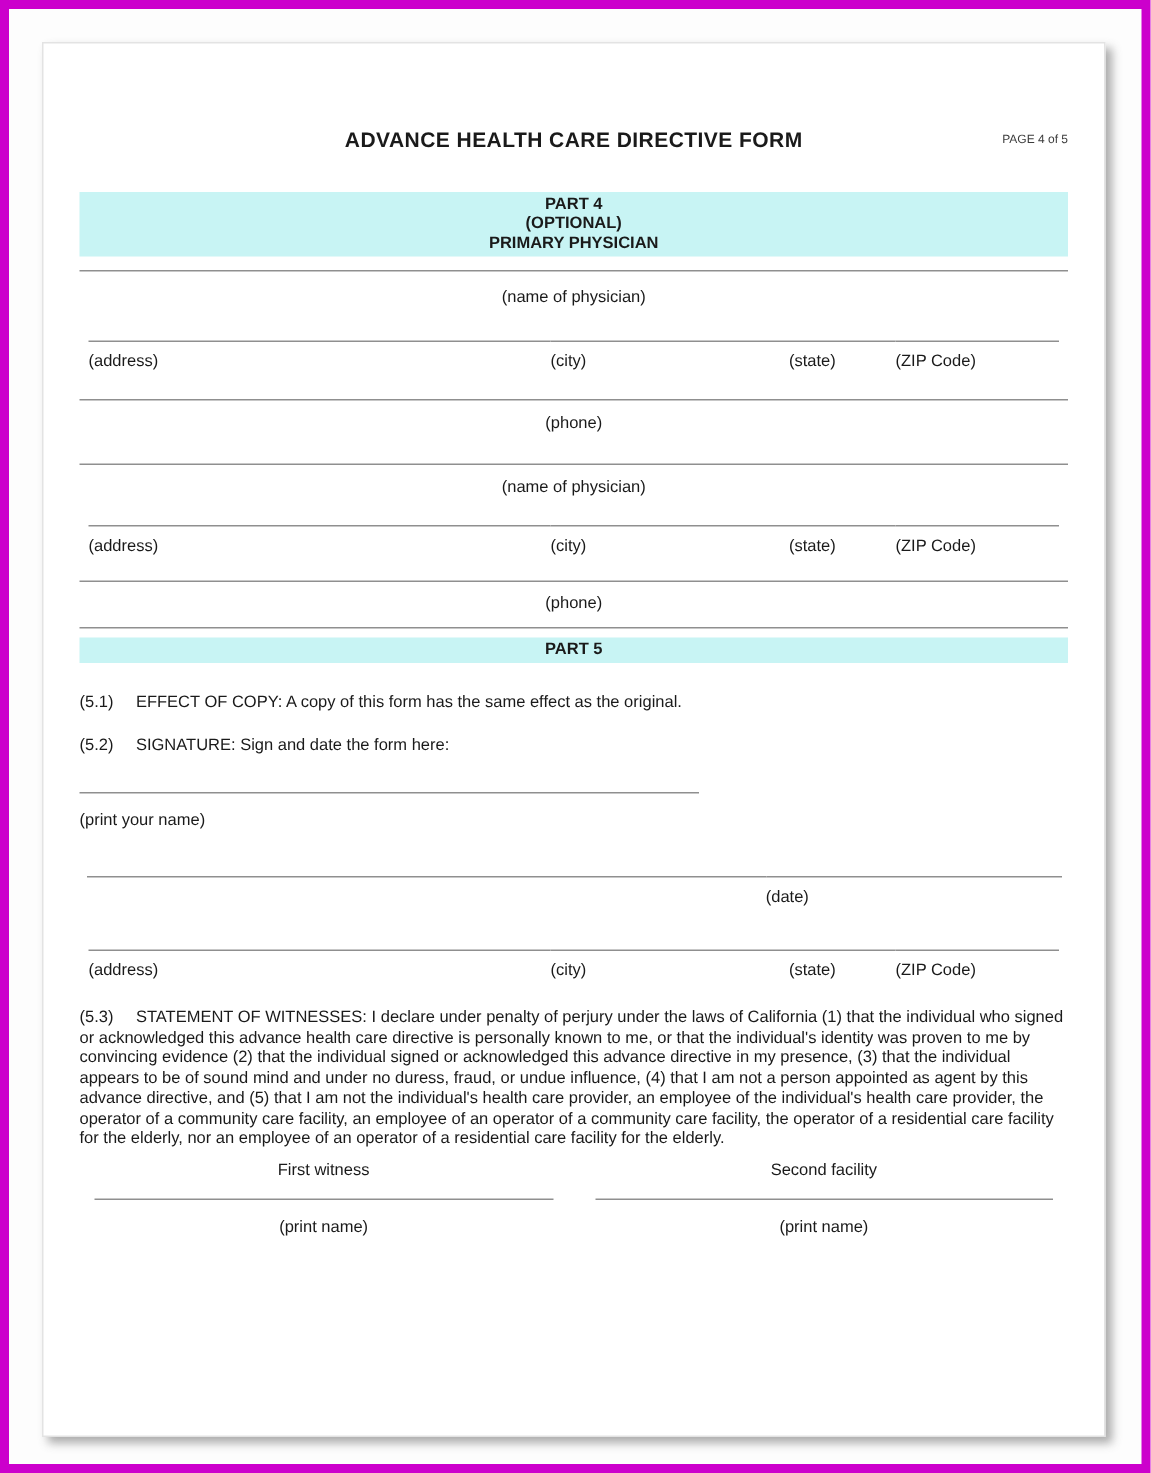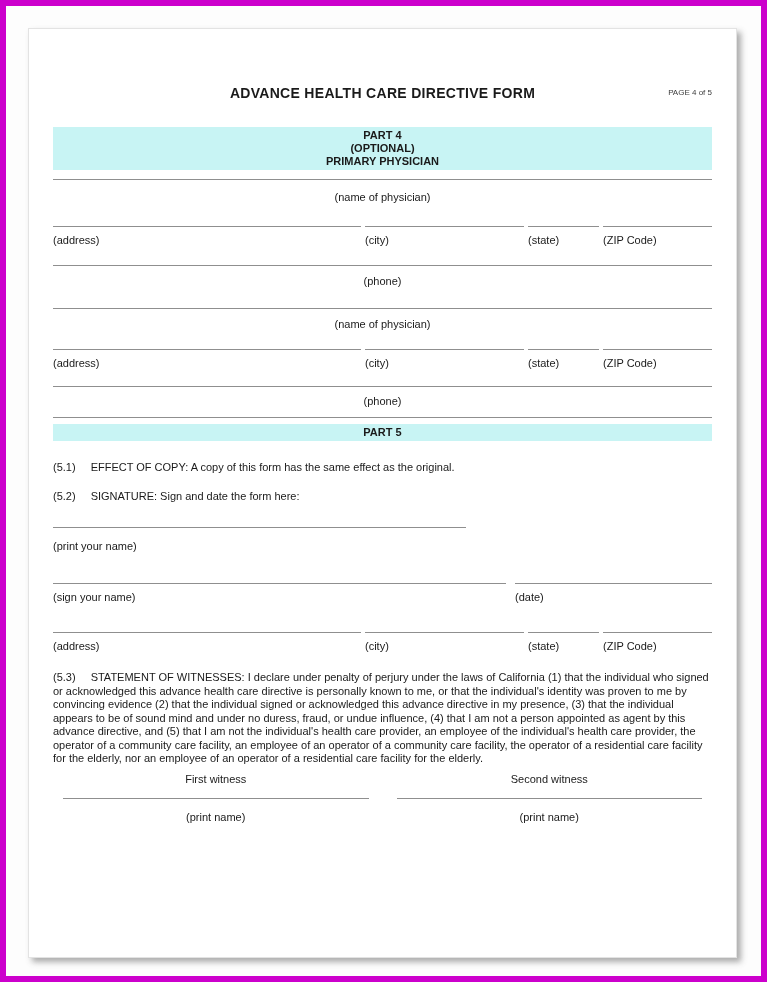--- a/index.html
+++ b/index.html
@@ -52,21 +52,21 @@
     font-weight: bold;
     padding: 2px 0;
   }
   p { margin: 0; }
   .num { margin-right: 15px; }
   .para { line-height: 13.5px; }
   .rule { height: 0; border-bottom: 1px solid var(--rule); }
   .rule.full { width: 100%; }
   .lbl { font-size: 11px; line-height: 13px; }
   .center { text-align: center; }
-  .fields-row { display: flex; justify-content: space-between; }
+  .fields-row { display: flex; justify-content: center; }
   .col { display: flex; flex-direction: column; }
   .col .rule { width: 100%; }
   .col .lbl { margin-top: 7px; }
   .col.address { width: 308px; }
   .col.city    { width: 159px; }
   .col.state   { width: 71px; }
   .col.zip     { width: 109px; }
   .col.sign    { width: 453px; }
   .col.date    { width: 197px; }
   .w-print { width: 413px; }
@@ -171,21 +171,20 @@
     <p class="item mt16">
       <span class="num">(5.2)</span><span>SIGNATURE:  Sign and date the form here:</span>
     </p>
 
     <div class="rule w-print mt24"></div>
     <div class="lbl mt4">(print your name)</div>
 
     <div class="fields-row mt30">
       <div class="col sign">
         <div class="rule"></div>
-        <div class="lbl">(sign your name)</div>
       </div>
       <div class="col date">
         <div class="rule"></div>
         <div class="lbl">(date)</div>
       </div>
     </div>
 
     <div class="fields-row mt28">
       <div class="col address">
         <div class="rule"></div>
@@ -209,20 +208,20 @@
       <span class="num">(5.3)</span><span>STATEMENT OF WITNESSES:  I declare under penalty of perjury under the laws of California (1) that the individual who signed or acknowledged this advance health care directive is personally known to me, or that the individual's identity was proven to me by convincing evidence (2) that the individual signed or acknowledged this advance directive in my presence, (3) that the individual appears to be of sound mind and under no duress, fraud, or undue influence, (4) that I am not a person appointed as agent by this advance directive, and (5) that I am not the individual's health care provider, an employee of the individual's health care provider, the operator of a community care facility, an employee of an operator of a community care facility, the operator of a residential care facility for the elderly, nor an employee of an operator of a residential care facility for the elderly.</span>
     </p>
 
     <div class="witness-row mt7">
       <div class="witness-col">
         <div class="lbl">First witness</div>
         <div class="rule mt12"></div>
         <div class="lbl mt4">(print name)</div>
       </div>
       <div class="witness-col">
-        <div class="lbl">Second witness</div>
+        <div class="lbl">Second facility</div>
         <div class="rule mt12"></div>
         <div class="lbl mt4">(print name)</div>
       </div>
     </div>
 
   </div>
 </div>
 
 </body></html>

